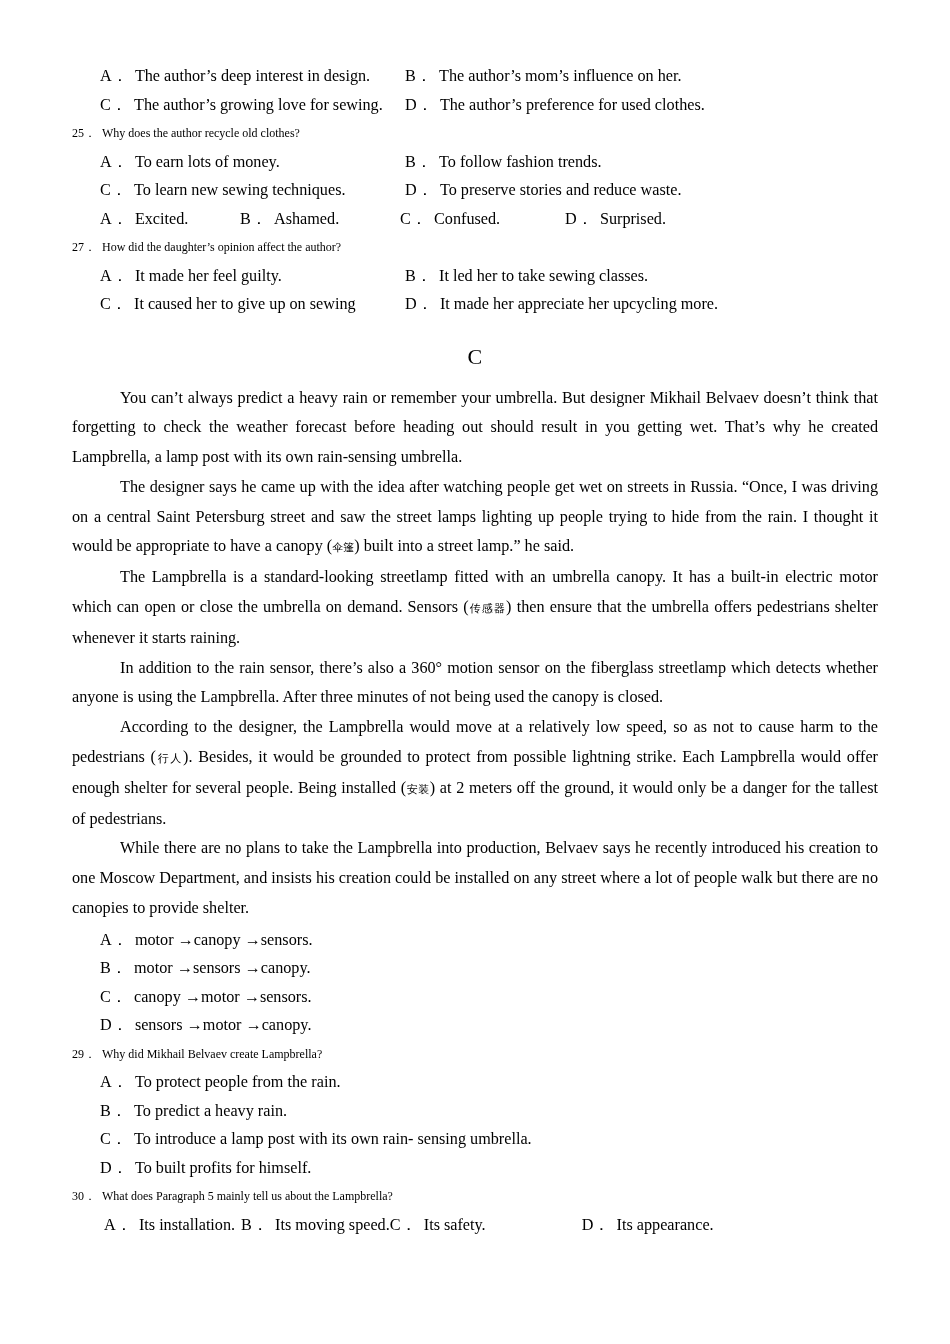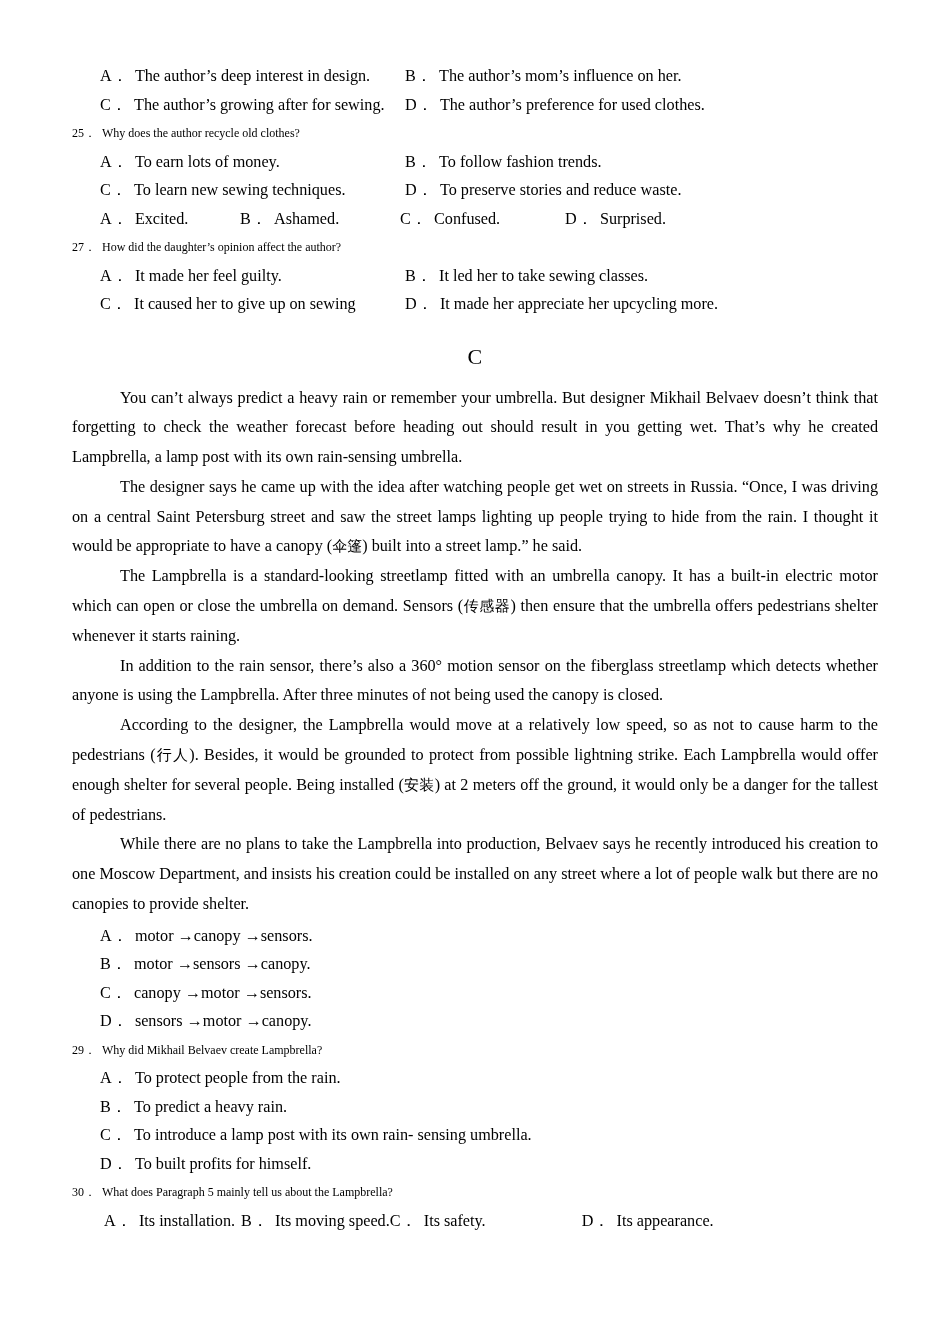--- a/index.html
+++ b/index.html
@@ -84,34 +84,34 @@
     margin: 0;
     font-size: 16.2px;
     line-height: 29.8px;
     text-align: justify;
     text-justify: inter-word;
     text-indent: 48px;
     hyphens: none;
   }
   .cn {
     font-family: "DejaVu Sans", sans-serif;
-    font-size: 15px;
+    font-size: 11px;
   }
   .spacer-2  { height: 2px; }
 </style>
 </head>
 <body>
 
 <div class="page">
 
   <div class="opt-row col2">
     <span class="opt c1"><span class="opt-lab">A．</span><span class="opt-txt">The author’s deep interest in design.</span></span><span class="opt c2"><span class="opt-lab">B．</span><span class="opt-txt">The author’s mom’s influence on her.</span></span>
   </div>
   <div class="opt-row col2">
-    <span class="opt c1"><span class="opt-lab">C．</span><span class="opt-txt">The author’s growing after for sewing.</span></span><span class="opt c2"><span class="opt-lab">D．</span><span class="opt-txt">The author’s preference for used clothes.</span></span>
+    <span class="opt c1"><span class="opt-lab">C．</span><span class="opt-txt">The author’s growing love for sewing.</span></span><span class="opt c2"><span class="opt-lab">D．</span><span class="opt-txt">The author’s preference for used clothes.</span></span>
   </div>
 
   <div class="qstem"><span class="qnum">25．</span><span>Why does the author recycle old clothes?</span></div>
   <div class="opt-row col2">
     <span class="opt c1"><span class="opt-lab">A．</span><span class="opt-txt">To earn lots of money.</span></span><span class="opt c2"><span class="opt-lab">B．</span><span class="opt-txt">To follow fashion trends.</span></span>
   </div>
   <div class="opt-row col2">
     <span class="opt c1"><span class="opt-lab">C．</span><span class="opt-txt">To learn new sewing techniques.</span></span><span class="opt c2"><span class="opt-lab">D．</span><span class="opt-txt">To preserve stories and reduce waste.</span></span>
   </div>
 

